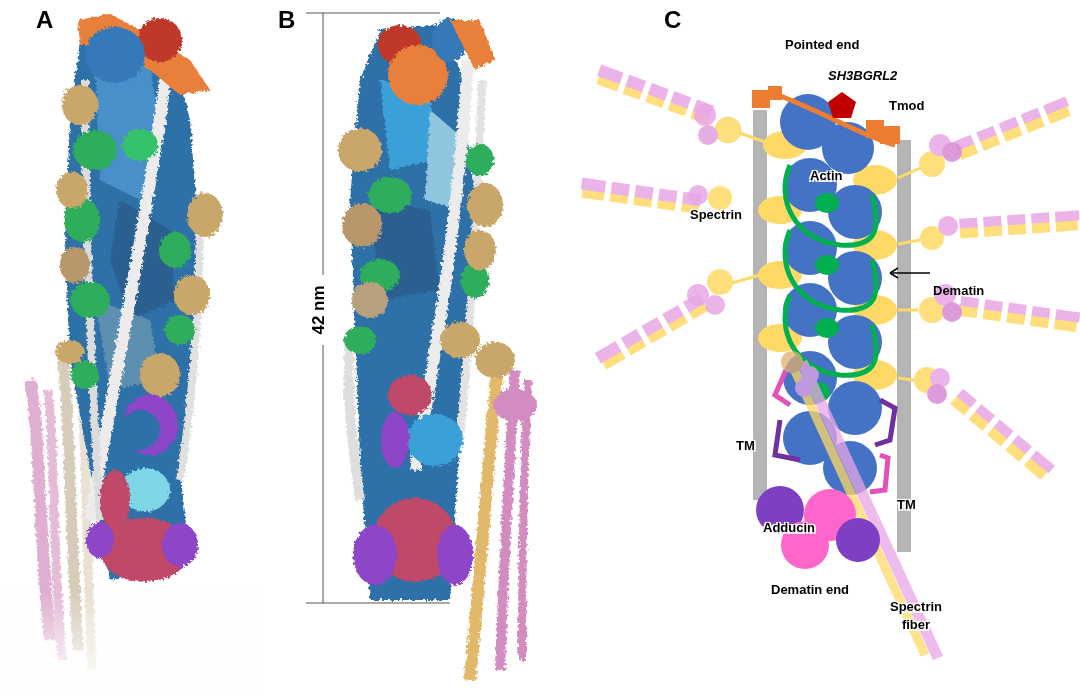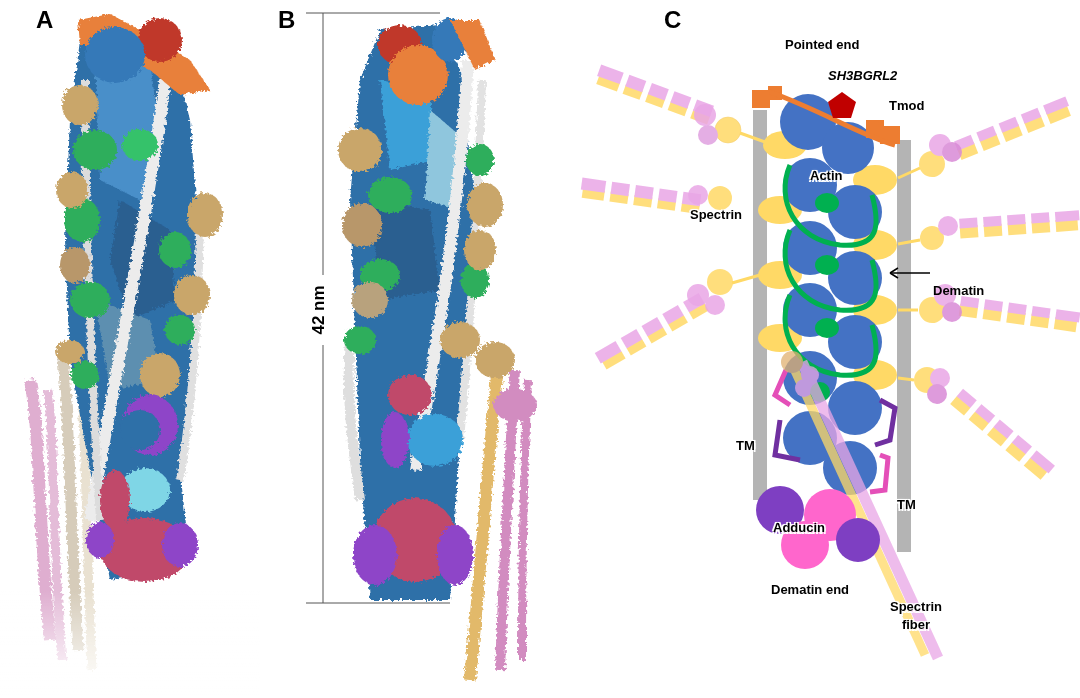--- a/index.html
+++ b/index.html
@@ -344,19 +344,19 @@
   </svg>
 
   <div class="lbl" style="left:205px;top:37px;">Pointed end</div>
   <div class="lbl" style="left:248px;top:68px;font-style:italic;">SH3BGRL2</div>
   <div class="lbl" style="left:297px;top:98px;margin-left:12px;">Tmod</div>
   <div class="lbl lbl-halo" style="left:230px;top:168px;">Actin</div>
   <div class="lbl lbl-halo" style="left:110px;top:207px;">Spectrin</div>
   <div class="lbl" style="left:353px;top:263px;margin-top:20px;">Dematin</div>
   <div class="lbl lbl-halo" style="left:156px;top:438px;">TM</div>
   <div class="lbl lbl-halo" style="left:317px;top:497px;">TM</div>
-  <div class="lbl lbl-halo" style="left:193px;top:520px;">Adducin</div>
+  <div class="lbl lbl-halo" style="left:183px;top:520px;">Adducin</div>
   <div class="lbl" style="left:191px;top:582px;">Dematin end</div>
   <div class="lbl lbl-halo" style="left:310px;top:598px;text-align:center;line-height:18px;">
     <div>Spectrin</div>
     <div>fiber</div>
   </div>
 </div>
 
 </body></html>

